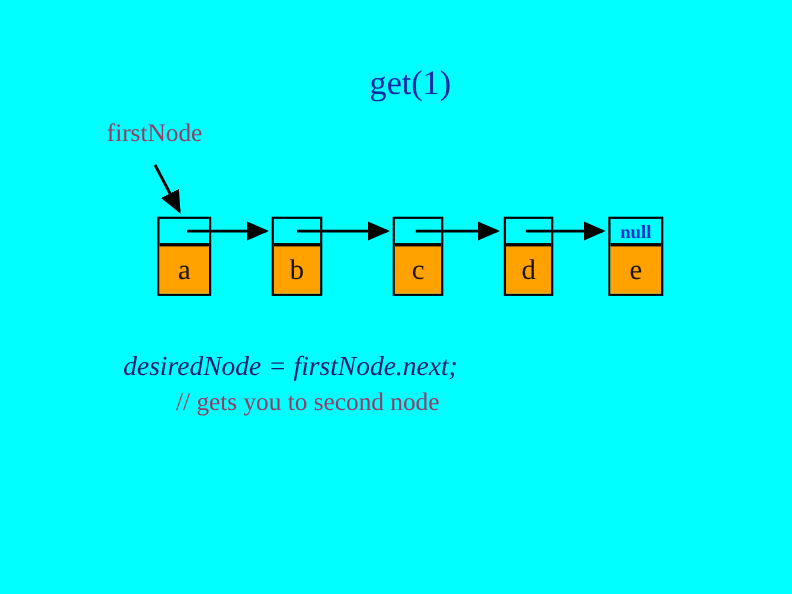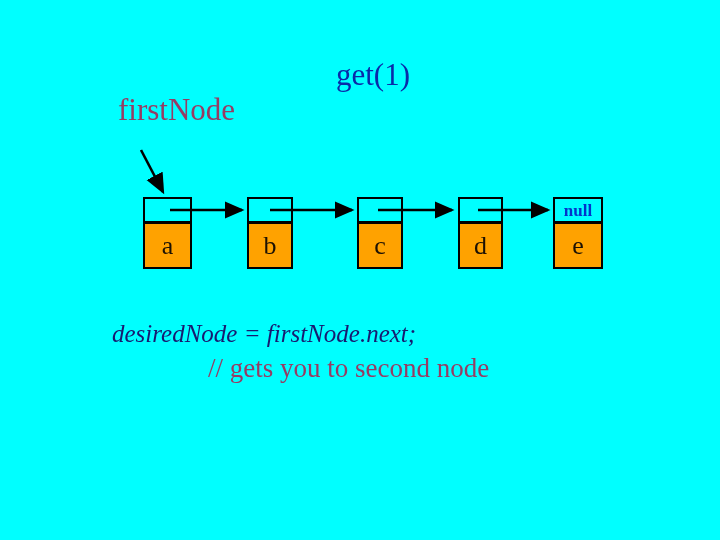--- a/index.html
+++ b/index.html
@@ -7,22 +7,22 @@
     width:720px;height:540px;position:relative;overflow:hidden;
     background:var(--background,#00ffff);
     font-family:"Liberation Serif","DejaVu Serif",serif;
   }
   .title{
     position:absolute;top:57px;left:0;right:0;
     text-align:center;transform:translateX(13px);
     font-size:31px;color:var(--title-text,#0a2aa8);
   }
   .pointer-label{
-    position:absolute;left:97px;top:92px;
-    font-size:31px;color:var(--comment-text,#963c64);margin-left:21px;
+    position:absolute;left:97px;top:108px;
+    font-size:23px;color:var(--comment-text,#963c64);
   }
   .node{
     position:absolute;top:197px;height:72px;box-sizing:border-box;
     border:2px solid var(--line,#000);
     display:flex;flex-direction:column;
     background:var(--background,#00ffff);
   }
   .node .ptr{
     flex:0 0 22px;
     display:flex;align-items:center;justify-content:center;
@@ -35,21 +35,21 @@
     display:flex;align-items:center;justify-content:center;
     font-size:26px;color:#1c1204;
   }
   .arrows{position:absolute;left:0;top:0;pointer-events:none;}
   .code-line-1{
     position:absolute;left:112px;top:320px;
     font-size:25px;color:var(--code-text,#181a70);font-style:italic;
   }
   .code-line-2{
     position:absolute;left:160px;top:353px;
-    font-size:27px;color:var(--comment-text,#963c64);margin-left:48px;
+    font-size:23px;color:var(--comment-text,#963c64);
   }
 </style>
 </head>
 <body>
 
 <div class="title">get(1)</div>
 
 <div class="pointer-label">firstNode</div>
 
 <div id="list">

